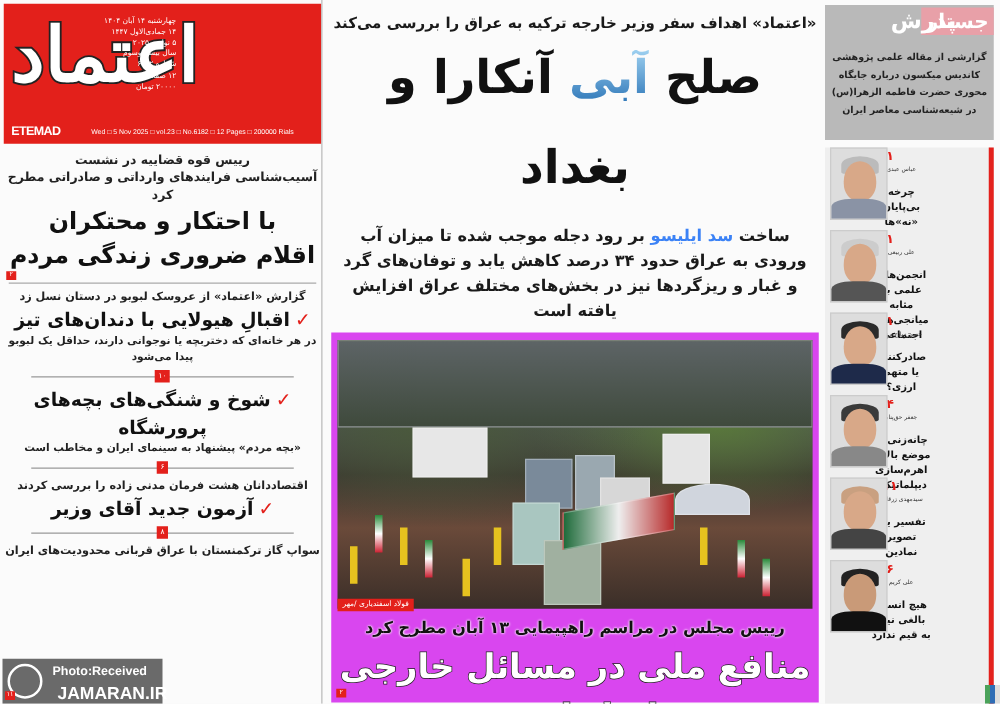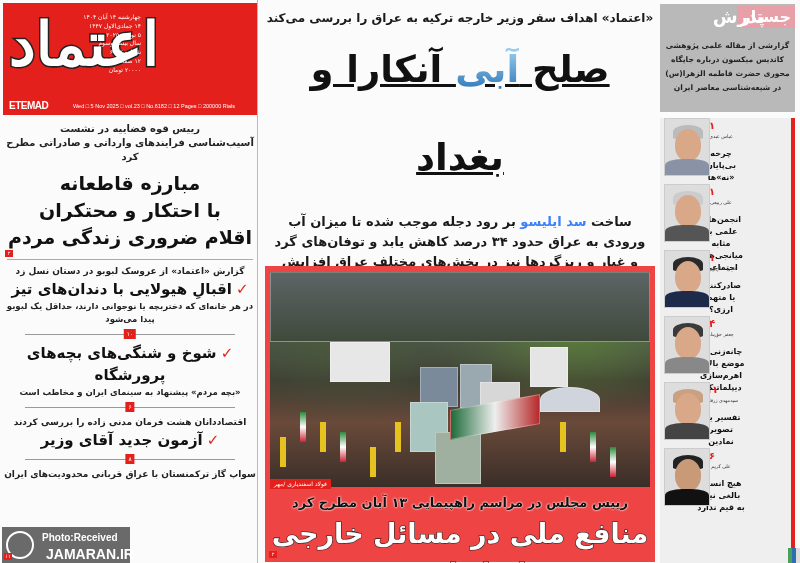--- a/index.html
+++ b/index.html
@@ -30,29 +30,29 @@
 
   
   .watermark { position: absolute; left: 2px; top: 527px; width: 128px; height: 36px; background: rgba(70,70,70,0.8); color: #fff; font-family: "Liberation Sans", sans-serif; }
   .wm-circle { position: absolute; left: 4px; top: 4px; width: 28px; height: 28px; border-radius: 50%; border: 2px solid #fff; }
   .wm-text1 { position: absolute; left: 40px; top: 5px; font-size: 10px; font-weight: bold; }
   .wm-text2 { position: absolute; left: 44px; top: 19px; font-size: 14px; font-weight: bold; }
 
   
   .center { position: absolute; left: 264px; top: 4px; width: 392px; height: 465px; direction: rtl; text-align: center; }
   .c-kicker { font-size: 12px; font-weight: bold; margin-top: 6px; line-height: 16px; }
-  .c-headline { font-size: 37px; font-weight: bold; line-height: 88px; color: #111; letter-spacing: -1px; text-decoration: underline; }
+  .c-headline { font-size: 37px; font-weight: bold; line-height: 72px; color: #111; letter-spacing: -1px; }
   .c-headline .blue { color: #4a8ec9; background: linear-gradient(180deg, #9dd0f0, #2f77b8); -webkit-background-clip: text; background-clip: text; -webkit-text-fill-color: transparent; }
   .c-lead { font-size: 13px; font-weight: bold; line-height: 20px; margin-top: 10px; padding: 0 8px; }
   .c-lead .blue { color: #3b82f6; }
   .body-cols { position: relative; height: 78px; margin-top: 6px; display: flex; flex-direction: row; gap: 6px; padding: 0 4px; }
   .body-col { flex: 1; font-size: 5.2px; line-height: 9.4px; color: #333; text-align: justify; overflow: hidden; }
   .body-col .byline { color: #c0392b; font-weight: bold; }
   .body-col .ref { color: #c0392b; }
-  .photo-box { position: absolute; left: 1px; top: 262px; width: 390px; height: 296px; background: #ef4444; }
+  .photo-box { position: absolute; left: 1px; top: 262px; width: 390px; height: 296px; background: #d946ef; }
   .photo { position: absolute; left: 5px; top: 6px; width: 380px; height: 215px; overflow: hidden;
      background:
        radial-gradient(ellipse at 20% 30%, #4a5a3a 0%, transparent 40%),
        radial-gradient(ellipse at 80% 30%, #5a7a3a 0%, transparent 35%),
        linear-gradient(180deg, #6a6d70 0%, #4e5558 28%, #3a3530 50%, #6a4a3a 70%, #3a2e28 100%); }
   .photo .sign { position: absolute; border: 1px solid rgba(255,255,255,0.3); }
   .photo .flag { position: absolute; width: 6px; height: 30px; }
   .photo-credit { position: absolute; left: 5px; top: 213px; background: #e3201b; color: #fff; font-size: 6px; padding: 1px 4px; line-height: 8px; }
   .photo-sub { position: absolute; left: 0; right: 0; top: 228px; font-size: 13px; font-weight: bold; color: #111; text-align: center; line-height: 18px; text-shadow: 0 0 2px #fff, 0 0 2px #fff; }
   .photo-head { position: absolute; left: 0; right: 0; top: 248px; font-size: 27px; font-weight: bold; color: #fff; text-align: center; line-height: 40px; -webkit-text-stroke: 1.2px #222; paint-order: stroke fill; letter-spacing: -0.5px; }
@@ -93,21 +93,20 @@
       <div>۲۰۰۰۰ تومان</div>
     </div>
     <div class="etemad">ETEMAD</div>
     <div class="issue-line">Wed □ 5 Nov 2025 □ vol.23 □ No.6182 □ 12 Pages □ 200000 Rials</div>
   </div>
 
   <div class="left-col">
     <div style="position:relative;">
       <div class="kicker" style="margin-top:4px;">رییس قوه قضاییه در نشست</div>
       <div class="kicker">آسیب‌شناسی فرایندهای وارداتی و صادراتی مطرح کرد</div>
-      <div class="main-left-head" style="margin-top:6px;">مبارزه قاطعانه</div>
       <div class="main-left-head" style="margin-top:0;">با احتکار و محتکران</div>
       <div class="main-left-head" style="margin-top:0;">اقلام ضروری زندگی مردم</div>
       <div class="redbox" style="left:2px; bottom:-6px;">۲</div>
     </div>
     <div style="border-top:1px solid #aaa; margin:8px 4px 4px 4px;"></div>
 
     <div>
       <div class="left-item-kicker">گزارش «اعتماد» از عروسک لبوبو در دستان نسل زد</div>
       <div class="left-item-head"><span class="check">✓</span><span>اقبالِ هیولایی با دندان‌های تیز</span></div>
       <div class="left-item-sub">در هر خانه‌ای که دختربچه یا نوجوانی دارند، حداقل یک لبوبو پیدا می‌شود</div>

